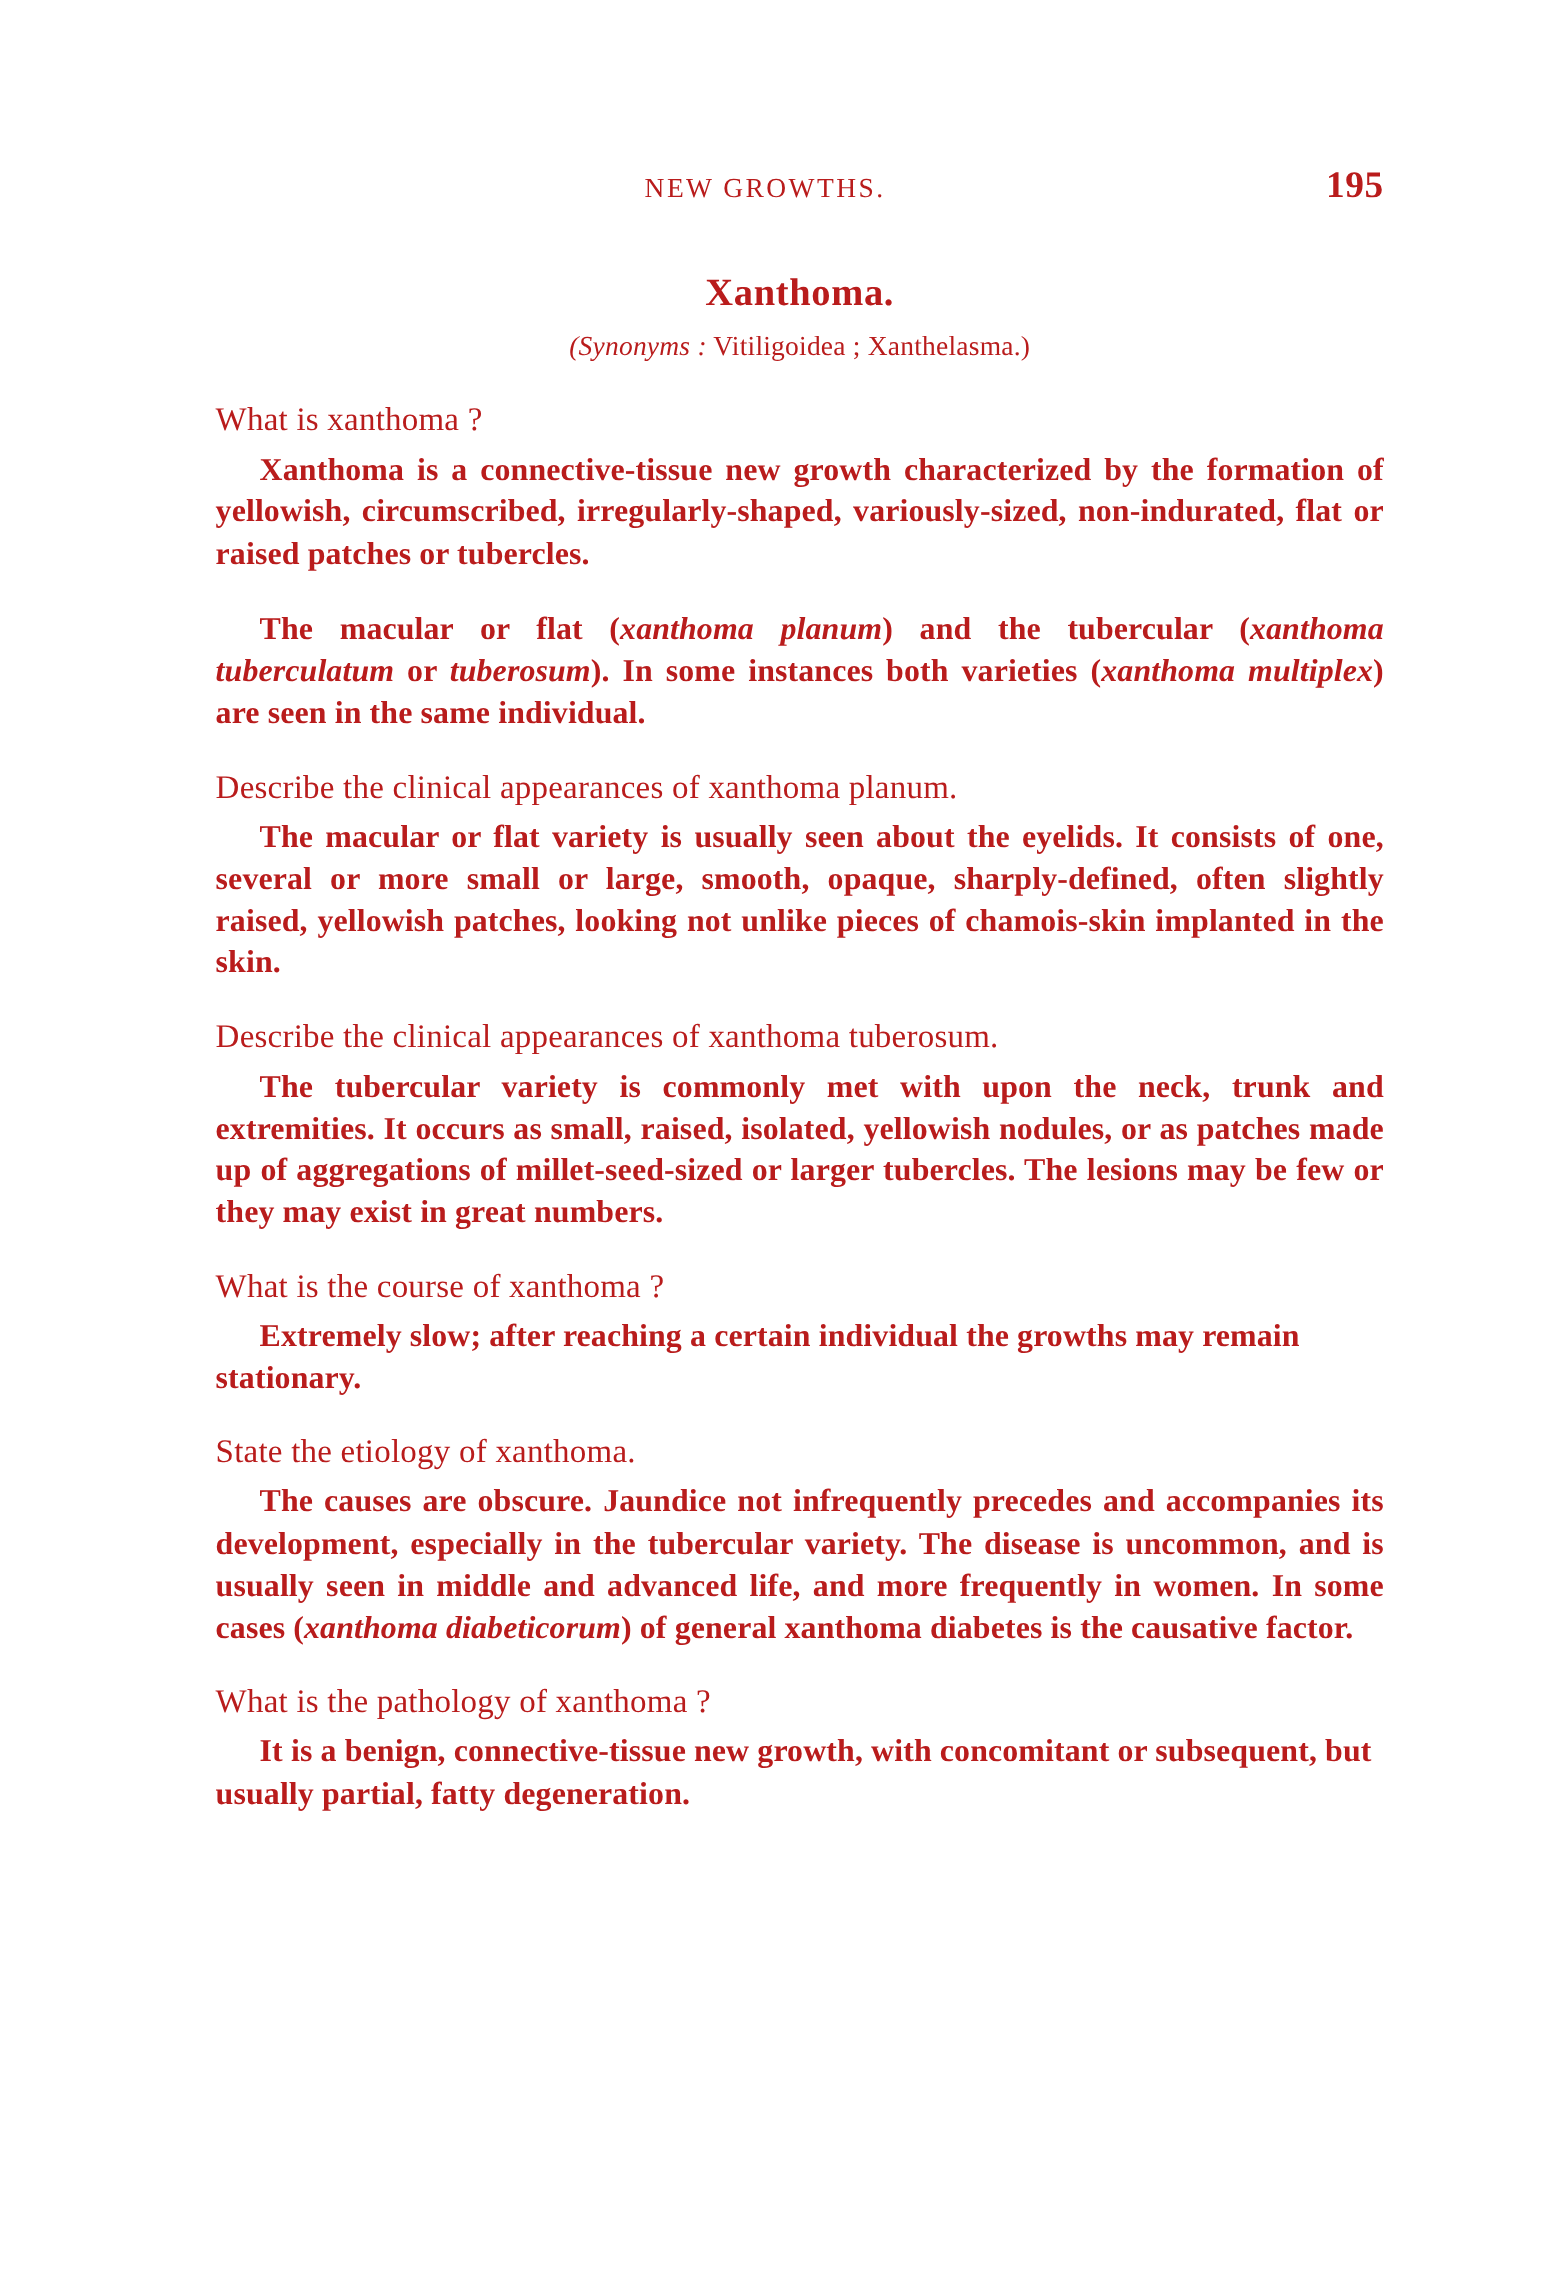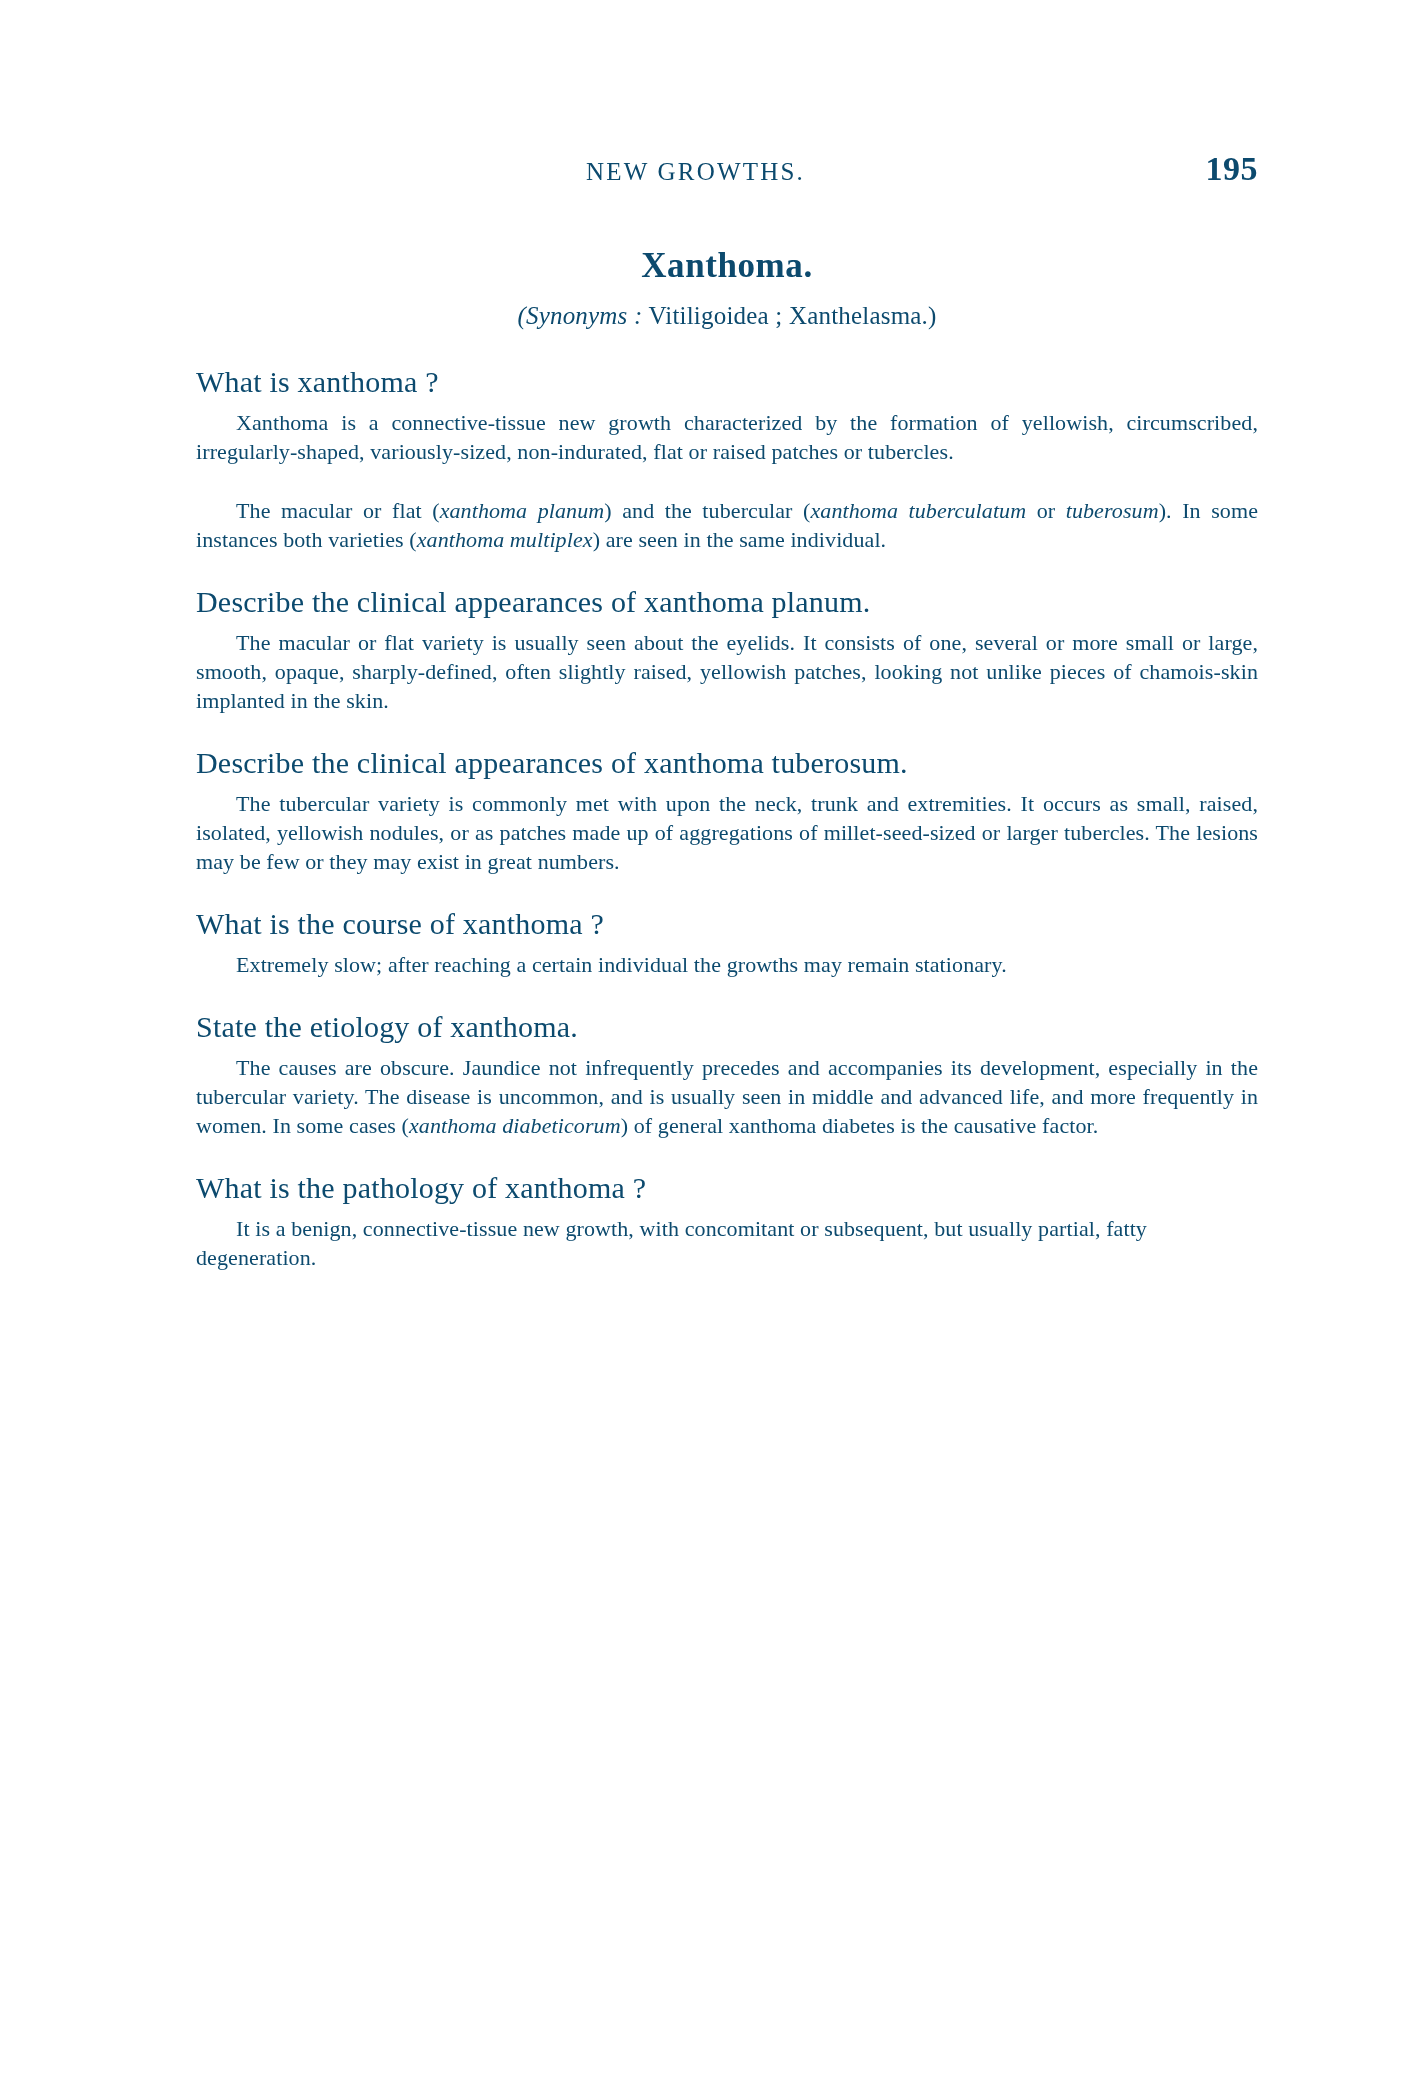--- a/index.html
+++ b/index.html
@@ -6,21 +6,21 @@
     margin: 0;
     padding: 0;
     background: #ffffff;
   }
   .page {
     position: relative;
     width: 1414px;
     height: 1956px;
     background: #ffffff;
     font-family: "Liberation Serif", serif;
-    color: #0c4a6e;
+    color: #b91c1c;
     box-sizing: border-box;
     overflow: hidden;
   }
   .content {
     position: absolute;
     left: 196px;
     top: 150px;
     width: 1062px;
   }
   .running-head {
@@ -58,26 +58,27 @@
     font-style: italic;
   }
   .qheading {
     font-size: 30px;
     font-weight: normal;
     margin: 0 0 8px 0;
     letter-spacing: 0.2px;
     line-height: 1.2;
   }
   .para {
-    font-size: 22px;
+    font-size: 29px;
     line-height: 1.32;
     text-align: justify;
     margin: 0 0 28px 0;
     text-indent: 40px;
     letter-spacing: 0.1px;
+    font-weight: bold;
   }
   .ital {
     font-style: italic;
   }
   .block {
     margin-bottom: 30px;
   }
   .block:last-child {
     margin-bottom: 0;
   }

